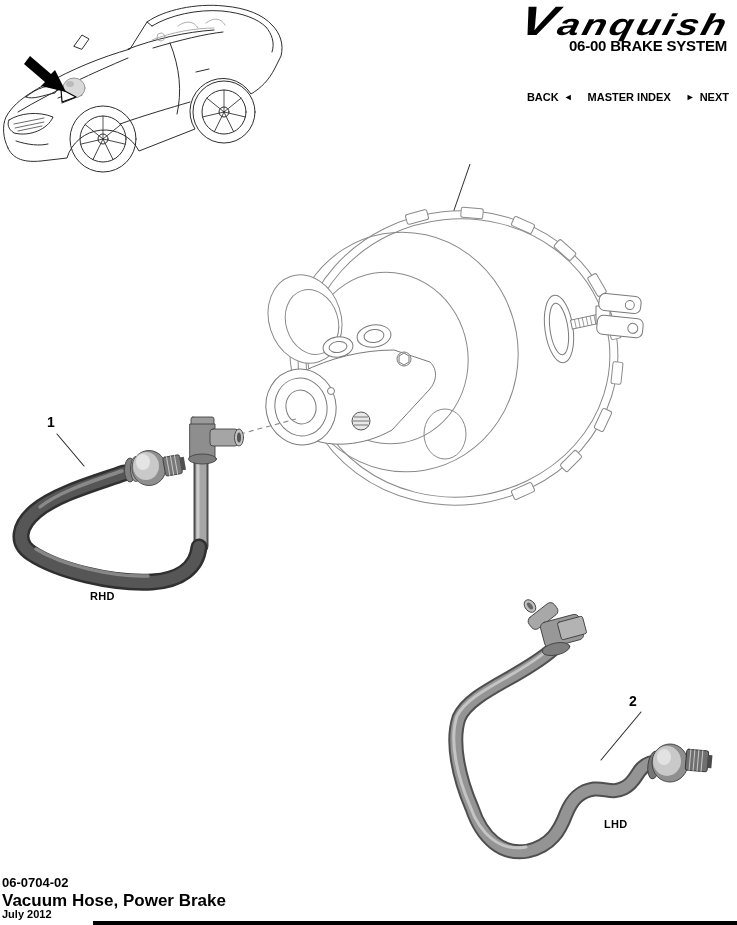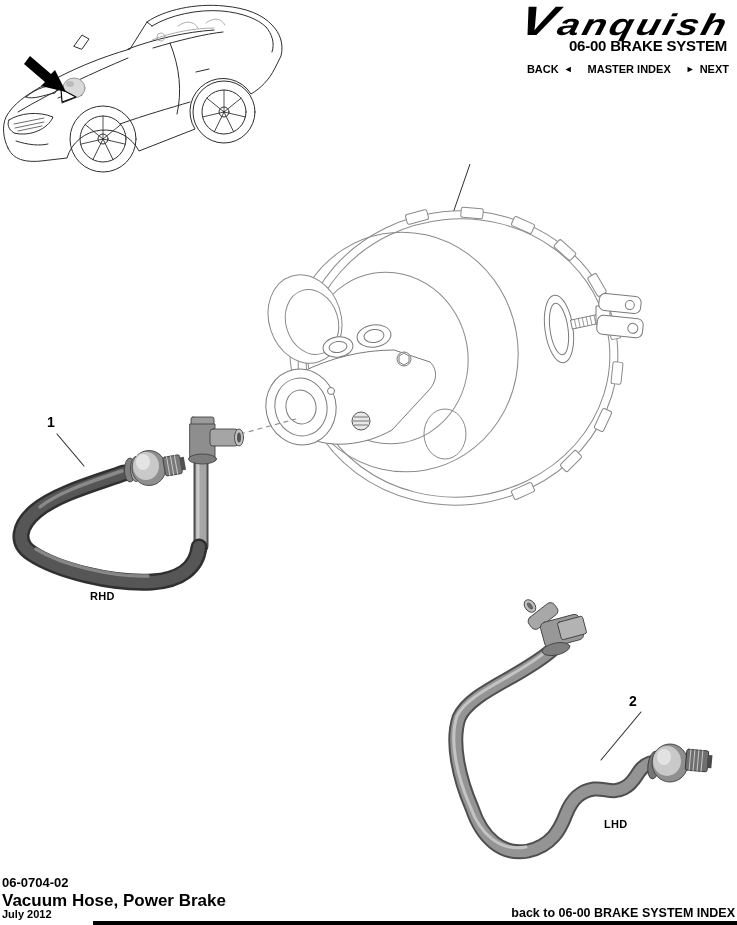--- a/index.html
+++ b/index.html
@@ -6,21 +6,21 @@
   .page{position:relative;width:737px;height:925px;background:#ffffff;
         font-family:"Liberation Sans",sans-serif;color:#000;overflow:hidden;}
   .abs{position:absolute;}
   .diagram-svg{position:absolute;left:0;top:0;}
   .logo{right:2px;top:-2px;font-style:italic;font-weight:bold;font-size:30px;
         letter-spacing:2px;transform:skewX(-14deg) scaleX(1.32);transform-origin:right top;
         white-space:nowrap;}
   .logo::first-letter{font-size:41px;}
   .section-title{right:10px;top:37px;font-size:15px;font-weight:bold;letter-spacing:-0.2px;}
   .nav{right:8px;top:63px;font-size:11px;font-weight:bold;display:flex;gap:15px;align-items:center;}
-  .nav .navlink{display:flex;gap:5px;align-items:center;cursor:pointer;}
+  .nav .navlink{display:flex;gap:5px;align-items:center;cursor:pointer;margin-top:28px;}
   .nav .arr{font-size:9px;}
   .callout{left:290px;top:145px;width:360px;text-align:center;font-size:12px;
            font-weight:bold;font-family:"Liberation Sans",sans-serif;cursor:pointer;}
   .part-num{font-size:14px;font-weight:bold;}
   .variant{font-size:11px;font-weight:bold;letter-spacing:0.3px;}
   .f-num{left:2px;top:875px;font-size:13px;font-weight:bold;}
   .f-title{left:2px;top:891px;font-size:17px;font-weight:bold;}
   .f-date{left:2px;top:908px;font-size:11px;font-weight:bold;}
   .f-back{right:2px;top:906px;font-size:12.5px;font-weight:bold;cursor:pointer;}
   .bottom-bar{left:93px;top:921px;width:644px;height:4px;background:#000;}
@@ -255,16 +255,15 @@
 
 
   <div class="abs part-num" style="left:47px;top:414px;">1</div>
   <div class="abs variant" style="left:90px;top:590px;">RHD</div>
   <div class="abs part-num" style="left:629px;top:693px;">2</div>
   <div class="abs variant" style="left:604px;top:818px;">LHD</div>
 
   <div class="abs f-num">06-0704-02</div>
   <div class="abs f-title">Vacuum Hose, Power Brake</div>
   <div class="abs f-date">July 2012</div>
-  <div class="abs f-back">back to 06-00 BRAKE SYSTEM INDEX</div>
   <div class="abs bottom-bar"></div>
 
 </div>
 
 </body></html>

